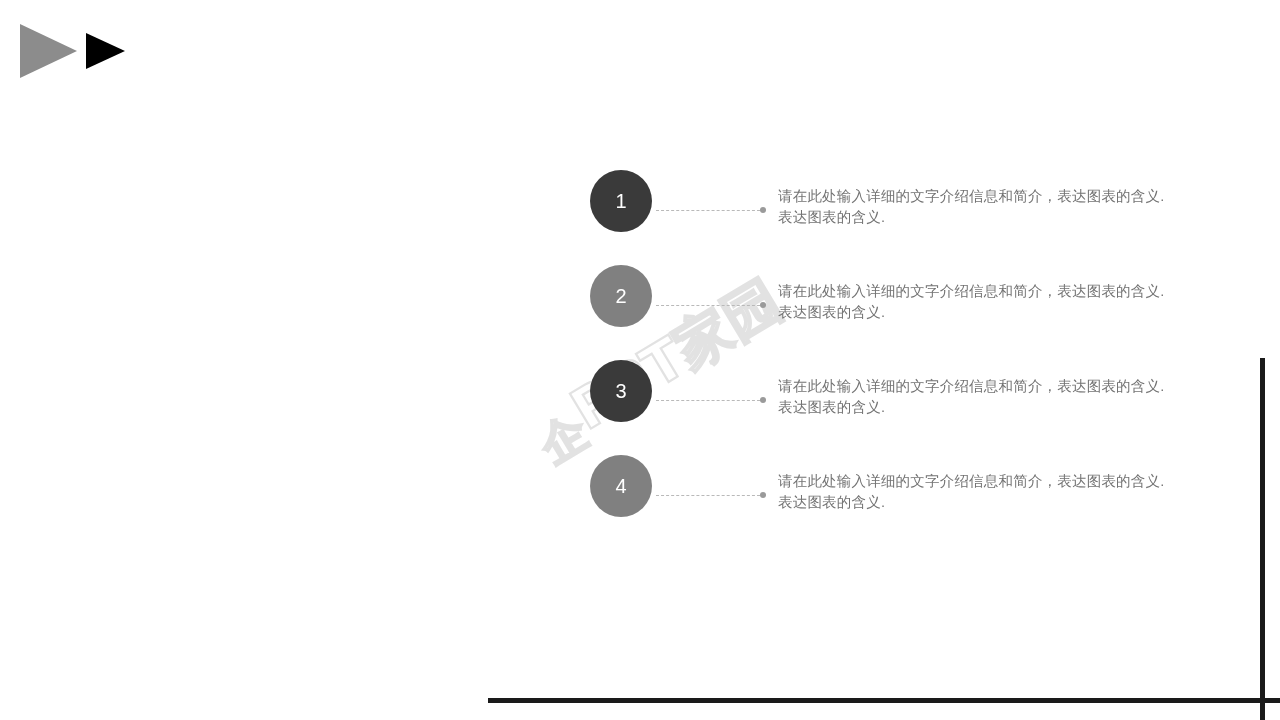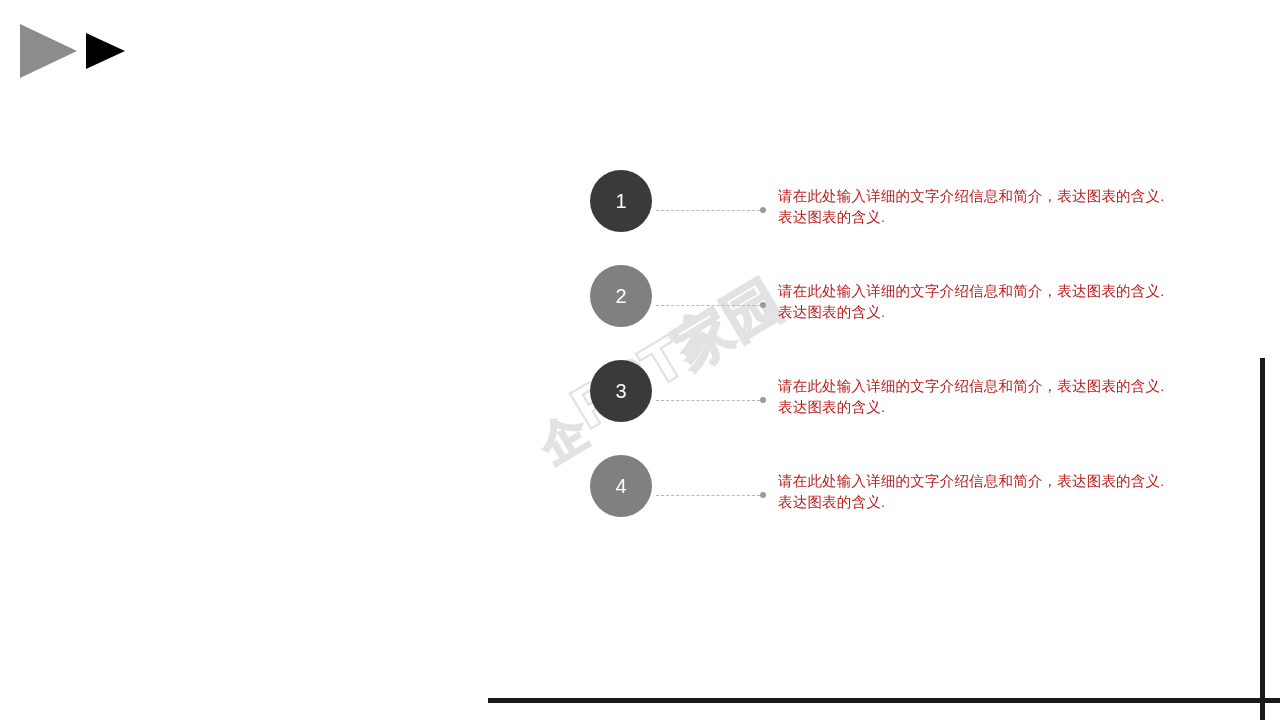--- a/index.html
+++ b/index.html
@@ -72,21 +72,21 @@
     position: absolute;
     left: 170px; top: 37px;
     width: 6px; height: 6px;
     border-radius: 50%;
     background: #9a9a9a;
   }
   .txt {
     position: absolute;
     left: 188px; top: 16px;
     width: 390px;
-    color: #b91c1c;
+    color: #737373;
     font-size: 14.5px;
     line-height: 21px;
     letter-spacing: 0.2px;
   }
 
   
   .vrule {
     position: absolute;
     left: 1260px; top: 358px;
     width: 5px; height: 362px;

